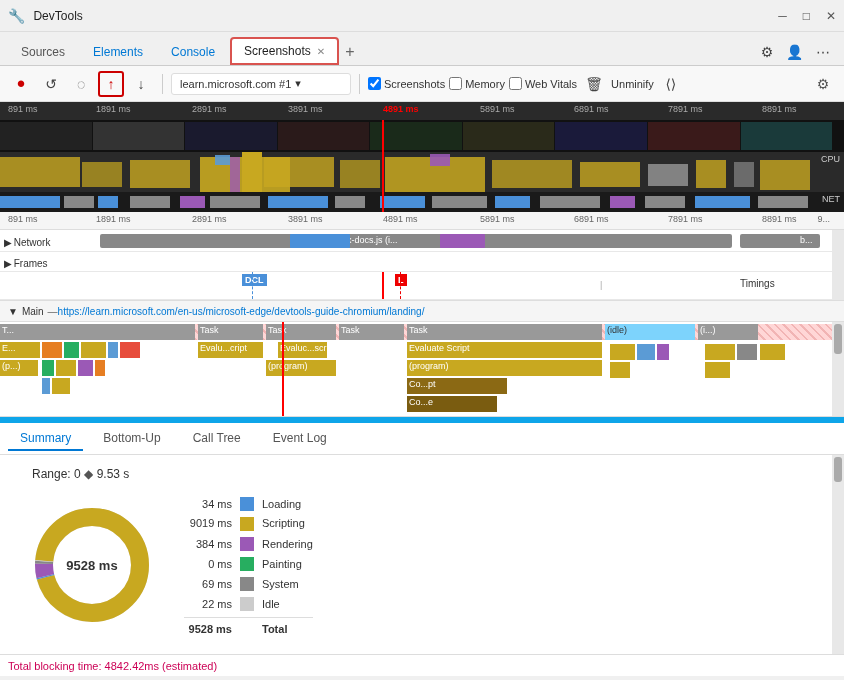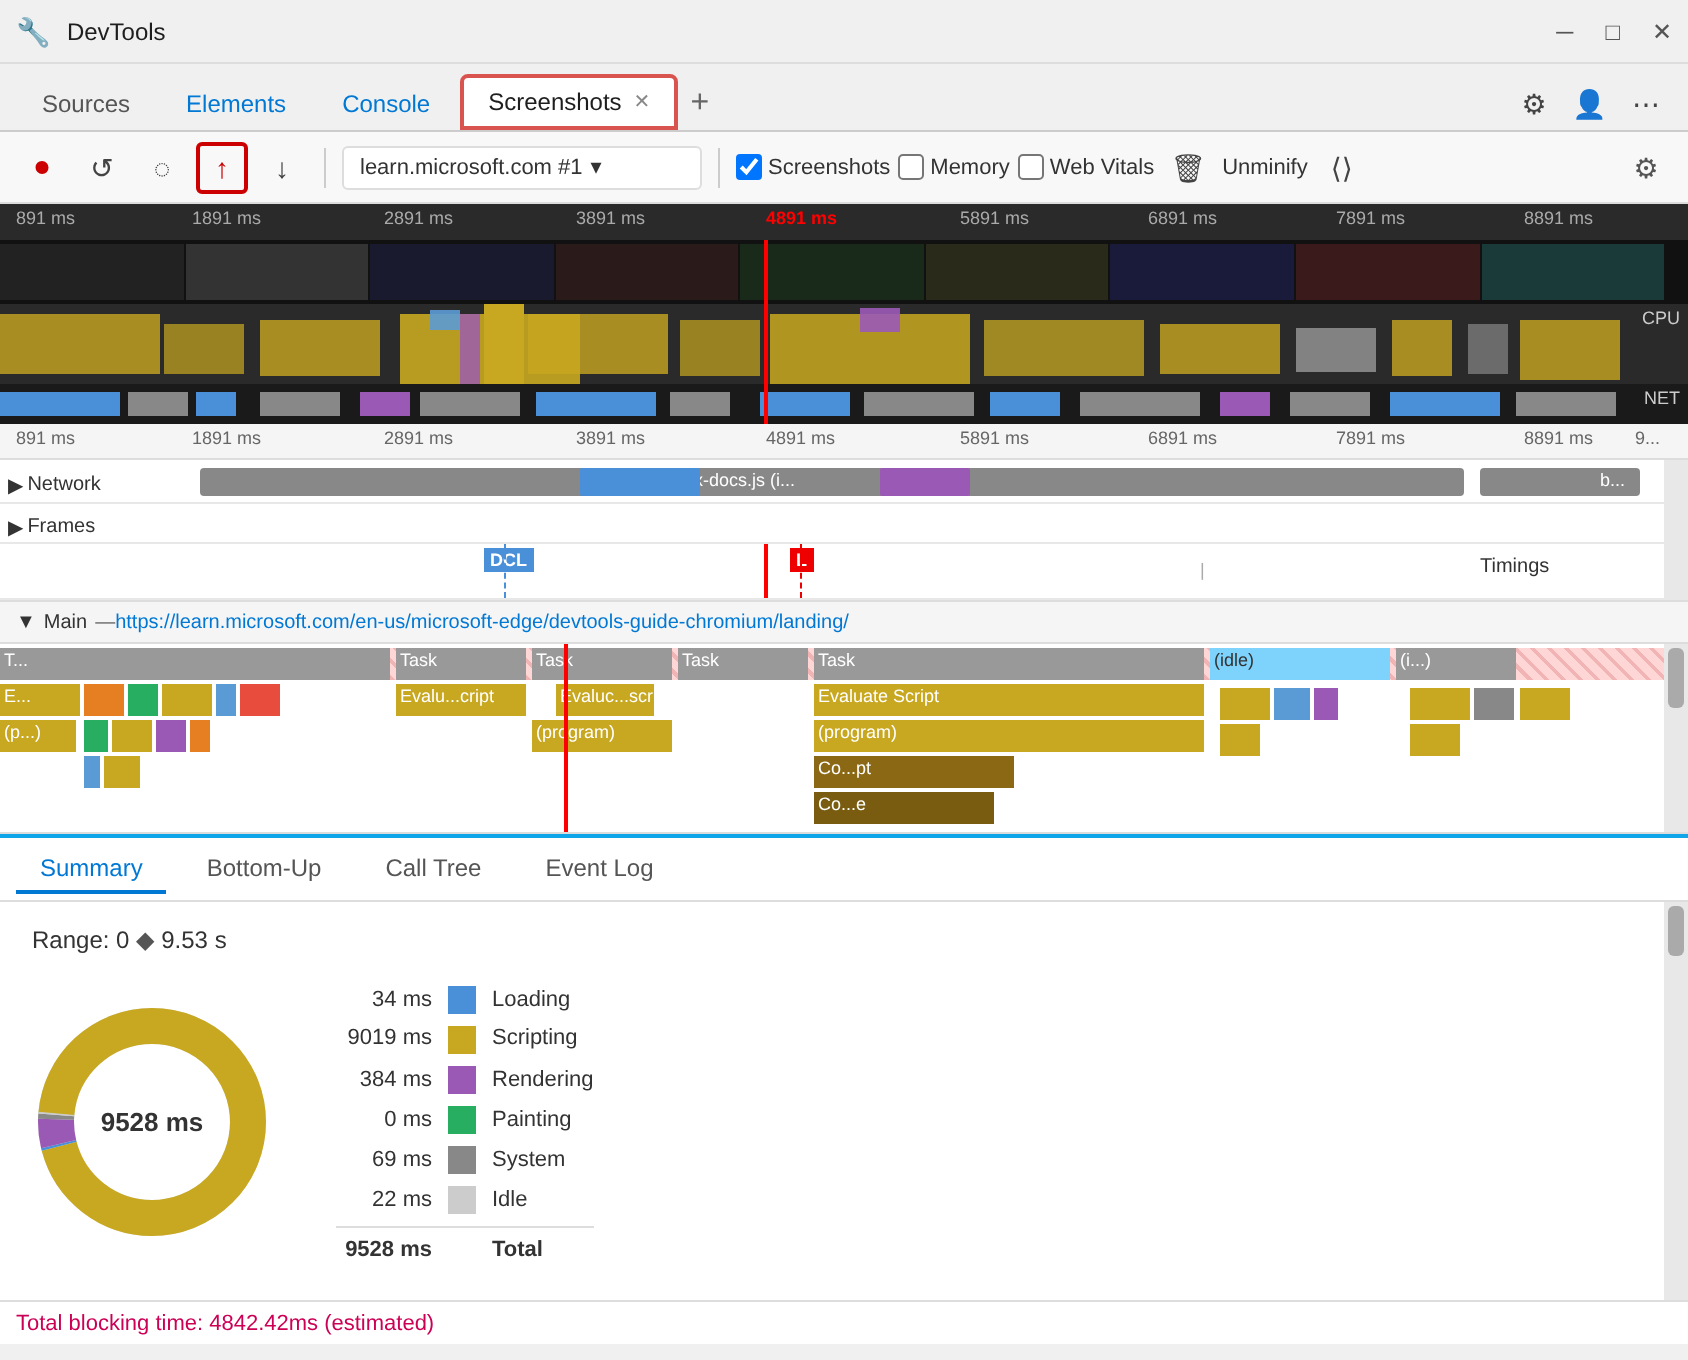--- a/index.html
+++ b/index.html
@@ -30,21 +30,21 @@
     .cpu-label { position: absolute; right: 4px; top: 2px; font-size: 9px; color: #ccc; }
     .net-track { height: 22px; background: #1a1a1a; position: relative; }
     .net-label { position: absolute; right: 4px; top: 2px; font-size: 9px; color: #ccc; }
 
     
     .bottom-panel { border-top: 2px solid #ccc; background: #fff; flex: 1; display: flex; flex-direction: column; }
     .tabs-row { height: 32px; display: flex; align-items: center; padding: 0 8px; border-bottom: 1px solid #ddd; gap: 8px; }
     .panel-tab { padding: 4px 12px; font-size: 12px; cursor: pointer; color: #555; border-bottom: 2px solid transparent; }
     .panel-tab.active { color: #0078d4; border-bottom-color: #0078d4; }
 
-    .panel-content { padding: 12px 16px; flex: 1; overflow-y: auto; }
+    .panel-content { padding: 12px 32px; flex: 1; overflow-y: auto; }
     .range-text { font-size: 12px; color: #333; margin-bottom: 16px; }
 
     
     .summary-layout { display: flex; gap: 32px; align-items: flex-start; }
     .donut-container { position: relative; width: 120px; height: 120px; flex-shrink: 0; margin-top: 8px; }
     .donut-label { position: absolute; top: 50%; left: 50%; transform: translate(-50%, -50%); text-align: center; }
     .donut-label-ms { font-size: 13px; font-weight: bold; color: #333; }
 
     
     .status-bar { height: 22px; background: #fff; border-top: 1px solid #ddd; display: flex; align-items: center; padding: 0 8px; font-size: 11px; color: #c05; }
@@ -337,21 +337,21 @@
       <rect x="5" y="38" width="20" height="16" fill="#c8a820"></rect>
       <rect x="100" y="38" width="25" height="16" fill="#c8a820"></rect>
     </svg>
   </div>
 
   <div style="position:absolute;right:0;top:0;bottom:0;width:12px;background:#e8e8e8;">
     <div style="width:8px;height:30px;background:#aaa;border-radius:3px;margin:2px;"></div>
   </div>
 </div>
 
-<div class="bottom-panel" style="display:flex;flex-direction:column;border-top:2px solid #0ea5e9;background:#fff;position:relative;">
+<div class="bottom-panel" style="display:flex;flex-direction:column;border-top:6px solid #0ea5e9;background:#fff;position:relative;">
 
   <div class="tabs-row">
     <div class="panel-tab active">
       <span>Summary</span>
     </div>
     <div class="panel-tab">
       <span>Bottom-Up</span>
     </div>
     <div class="panel-tab">
       <span>Call Tree</span>

